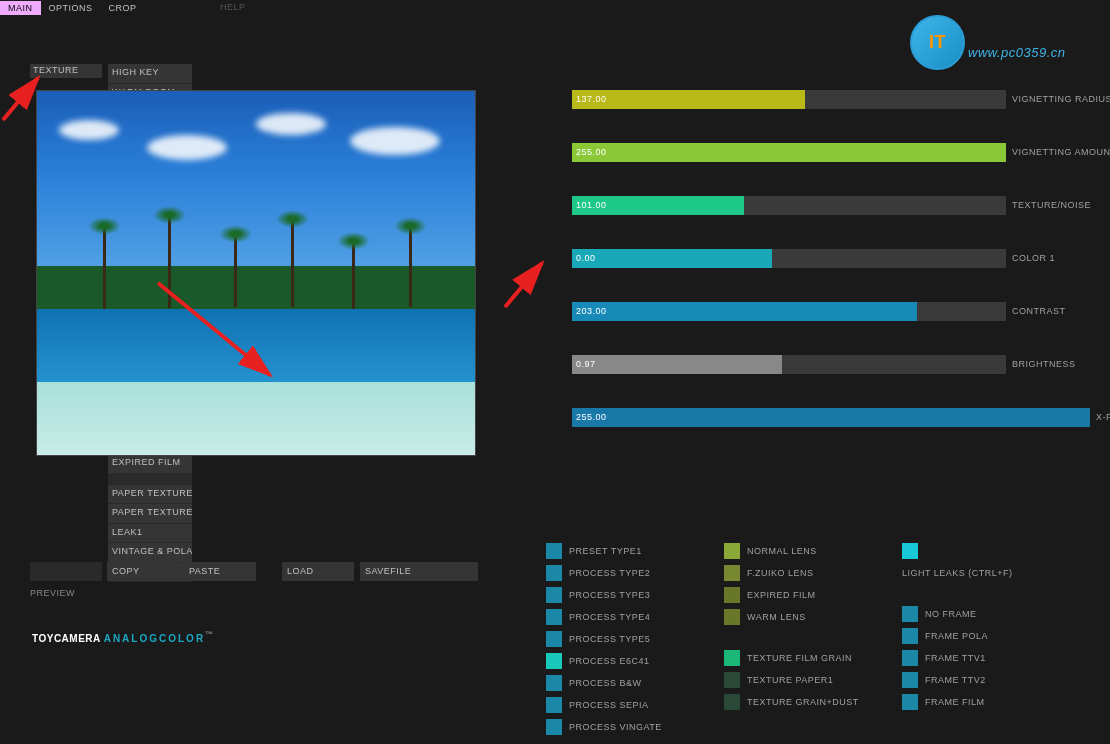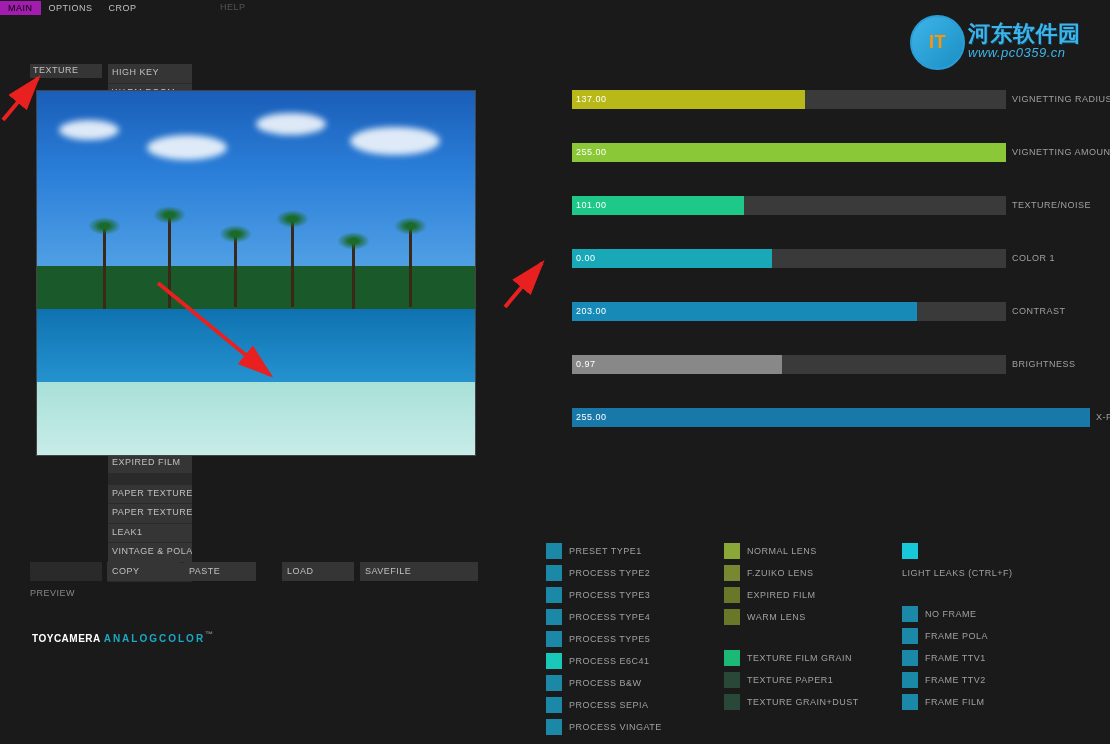--- a/index.html
+++ b/index.html
@@ -1,19 +1,19 @@
 <!DOCTYPE html>
 <html><head>
 <meta charset="utf-8">
 <style>
 *{margin:0;padding:0;box-sizing:border-box;font-family:Arial,sans-serif;font-size:10px;letter-spacing:0.5px}
 body{background:#1a1a1a;width:1110px;height:744px;position:relative;color:#b0b0b0;overflow:hidden}
 .menubar{position:absolute;top:0;left:0;height:16px;display:flex;align-items:center}
 .menu-item{padding:2px 8px;color:#c0c0c0;font-size:9px}
-.menu-item.active{background:#a21caf;color:#000}
+.menu-item.active{background:#f0abfc;color:#000}
 .menu-help{position:absolute;left:220px;top:2px;color:#555;font-size:9px}
 .watermark{position:absolute;top:15px;right:0;width:200px;height:50px}
 .watermark-logo{position:absolute;top:0;left:0;width:55px;height:55px;border-radius:50%;background:linear-gradient(135deg,#3fb4e8,#1a8fc4);display:flex;align-items:center;justify-content:center;color:#ff9500;font-size:18px;font-weight:bold;border:2px solid #2a9dd6}
 .watermark-text1{position:absolute;left:58px;top:4px;font-size:22px;font-weight:bold;color:#3fb4e8;text-shadow:1px 1px 0 #0a4060}
 .watermark-text2{position:absolute;left:58px;top:30px;font-size:13px;color:#3fb4e8;font-style:italic}
 .preset-btn{position:absolute;left:30px;top:64px;width:72px;height:14px;background:#353535;color:#c0c0c0;font-size:9px;padding:1px 3px}
 .preset-menu{position:absolute;left:108px;top:64px;width:84px;background:#2a2a2a}
 .preset-menu-item{height:18.5px;padding:3px 4px;color:#c0c0c0;font-size:9px;background:#353535;margin-bottom:1px;white-space:nowrap;overflow:hidden}
 .preset-menu-item.spacer{height:10px;background:transparent}
 .preset-menu-item.selected{background:#1c97a3;color:#fff}
@@ -56,21 +56,20 @@
 
 <div class="menubar">
   <div class="menu-item active">MAIN</div>
   <div class="menu-item">OPTIONS</div>
   <div class="menu-item">CROP</div>
 </div>
 <div class="menu-help">HELP</div>
 
 <div class="watermark">
   <div class="watermark-logo">IT</div>
-  <div class="watermark-text1">河东软件园</div>
   <div class="watermark-text2">www.pc0359.cn</div>
 </div>
 
 <div class="preset-btn">TEXTURE</div>
 <div class="preset-menu" id="preset-menu">
     <div class="preset-menu-item">HIGH KEY</div>
     <div class="preset-menu-item">WARM ROOM</div>
     <div class="preset-menu-item">RANDOM (CTRL+R)</div>
     <div class="preset-menu-item">SUNNY DAY</div>
     <div class="preset-menu-item">WHITE ROOM</div>

